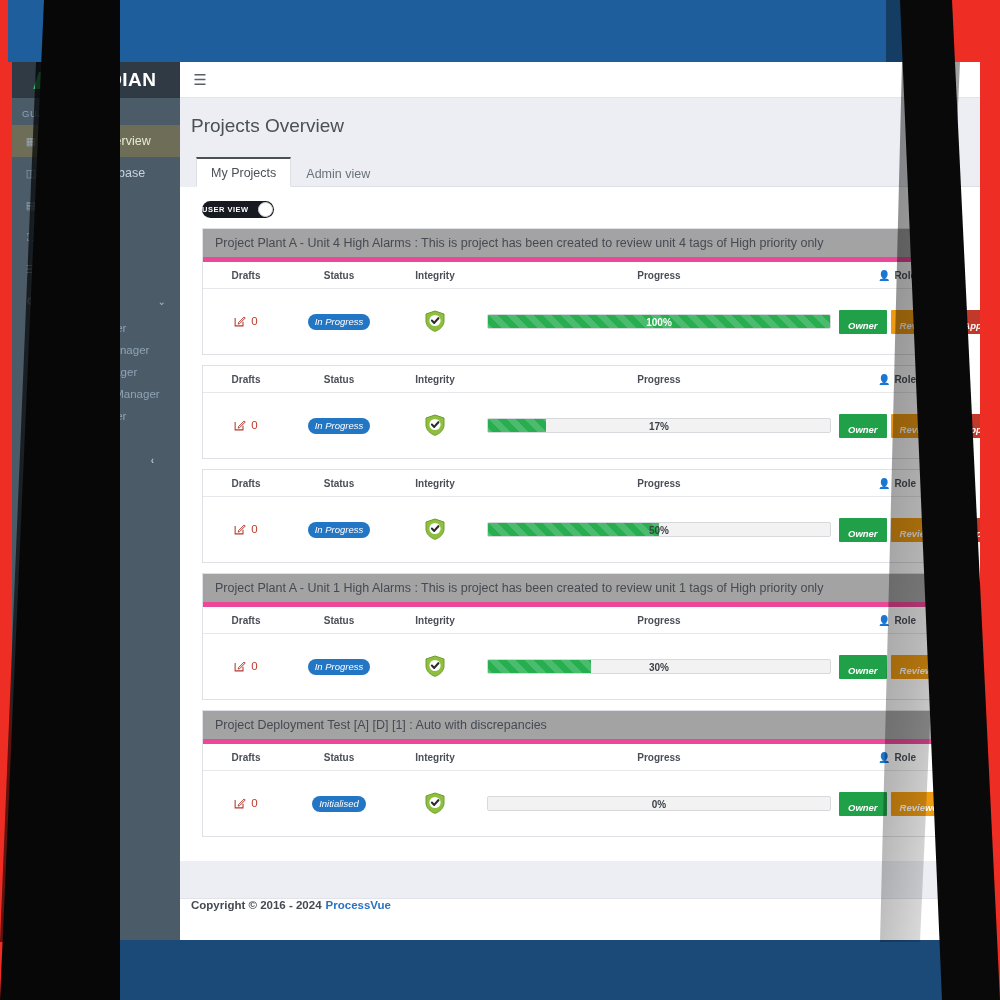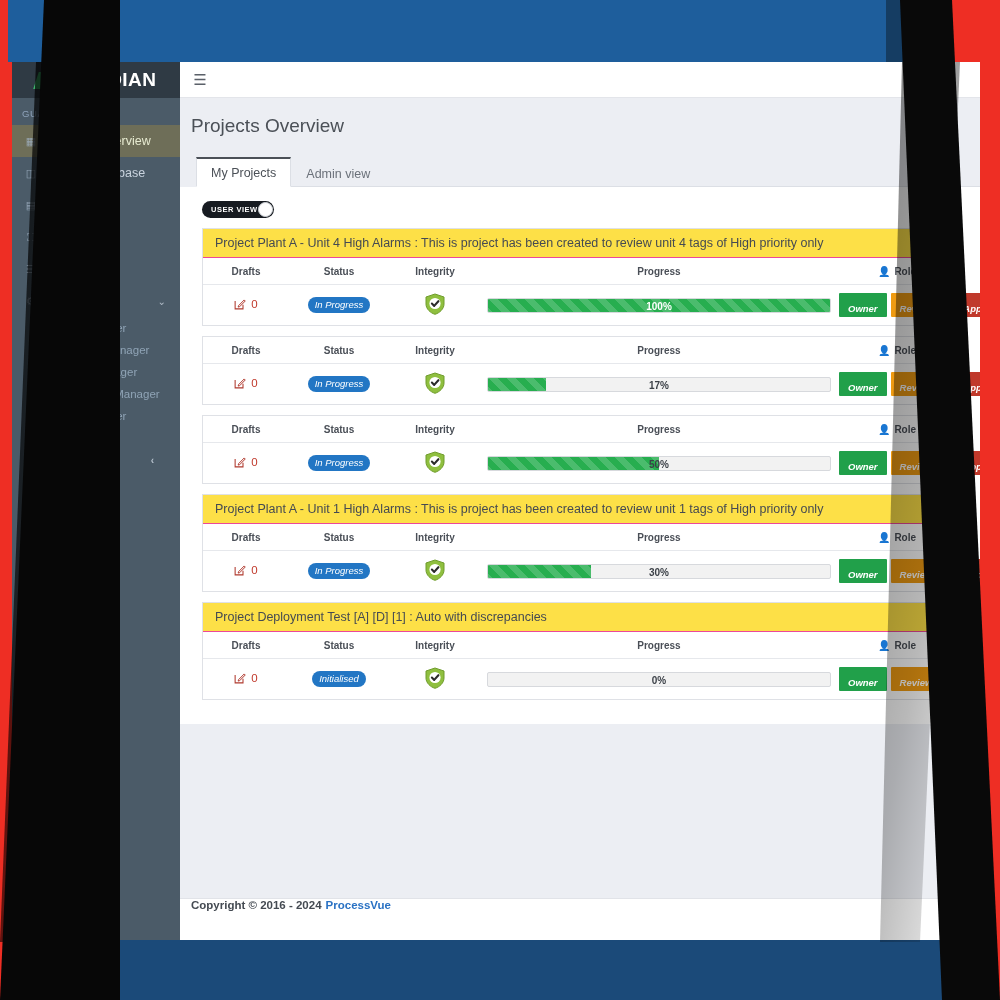--- a/index.html
+++ b/index.html
@@ -130,35 +130,34 @@
   }
   #tabpanel { background:#fff; margin:0 0 0 0; padding:10px 0 14px 0; }
   .toggle-wrap { padding:3px 0 4px 22px; }
   .toggle {
     display:inline-flex; align-items:center;
     width:72px; height:17px; border-radius:9px;
     background:#171b21; position:relative;
   }
   .toggle .lbl {
     color:#fff; font-size:7.5px; font-weight:bold; letter-spacing:.5px;
-    margin-left:9px;
   }
   .toggle .knob {
     position:absolute; right:1px; top:1px; width:15px; height:15px;
     border-radius:50%; background:#fff; border:1px solid #cfd3d8;
   }
 
   
   #cards { padding:6px 0 0 0; }
   .card {
     margin:0 22px 10px 22px;
     border:1px solid #dfe1e6; background:#fff;
   }
   .card-head {
-    background:#fde047; border-bottom:1px solid #ec4899;
+    background:#a3a3a3; border-bottom:5px solid #ec4899;
     padding:7px 12px; font-size:12.5px; color:#454a52;
   }
   .ptable { width:100%; border-collapse:collapse; table-layout:fixed; }
   .ptable th {
     font-size:10px; color:#4a4f57; font-weight:bold;
     padding:8px 0 7px 0; border-bottom:1px solid #e6e8ec;
   }
   .ptable td { padding:8px 0; font-size:11.5px; text-align:center; vertical-align:middle; }
   .col-drafts { width:86px; }
   .col-status { width:100px; }
@@ -174,21 +173,21 @@
     color:#fff; font-size:9.5px; font-weight:normal; font-style:italic;
   }
   .badge.inprogress { background:#2276c4; }
   .badge.initialised{ background:#2276c4; }
 
   .shield { display:inline-block; }
 
   .progress {
     position:relative; height:15px; background:#f2f2f2;
     border:1px solid #d7d9dd; border-radius:2px; overflow:hidden;
-    margin:4px 6px;
+    margin:17px 6px;
   }
   .progress .fill {
     position:absolute; left:0; top:0; bottom:0;
     background-color:#27ae4f;
     background-image: linear-gradient(45deg,
       rgba(255,255,255,.17) 25%, transparent 25%,
       transparent 50%, rgba(255,255,255,.17) 50%,
       rgba(255,255,255,.17) 75%, transparent 75%, transparent);
     background-size: 18px 18px;
   }

